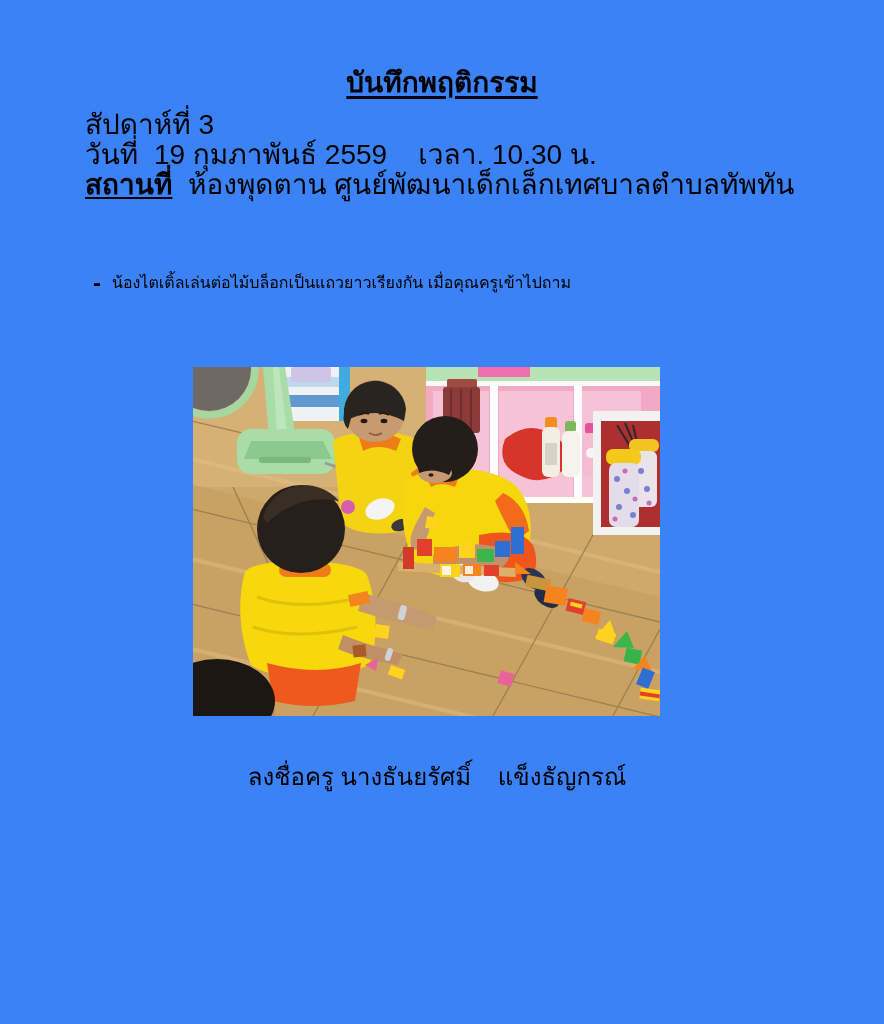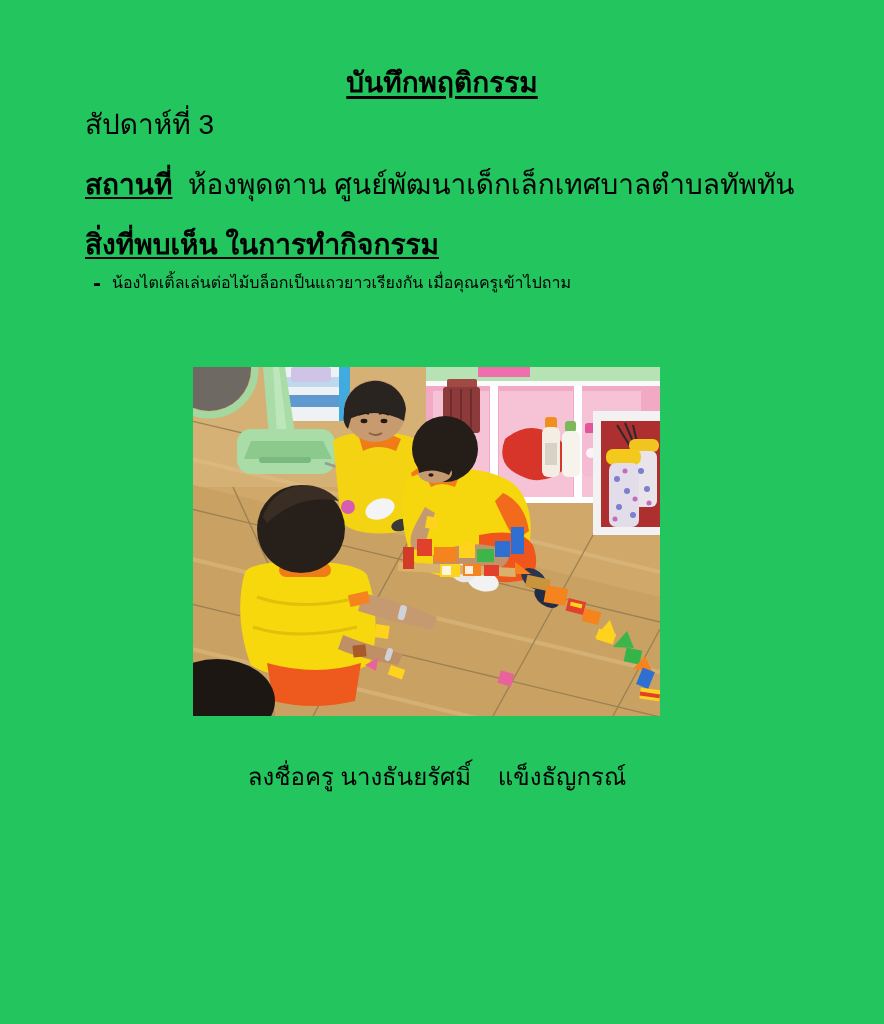--- a/index.html
+++ b/index.html
@@ -1,19 +1,19 @@
 <!DOCTYPE html>
 <html lang="th"><head>
 <meta charset="utf-8">
 <style>
   html,body{margin:0;padding:0;background:#ffffff;}
   .page{
     position:relative;
     width:884px;height:1024px;
-    background:#22c55e;
+    background:#3b82f6;
     font-family:"Liberation Sans","DejaVu Sans",sans-serif;
     color:#000;
     overflow:hidden;
   }
   .t{white-space:pre-wrap;}
   .title{
     position:absolute;top:60px;left:0;right:0;
     margin:0;text-align:center;
     font-size:28px;font-weight:bold;
     text-decoration:underline;
@@ -54,25 +54,25 @@
 </style>
 </head>
 <body>
 
 <div class="page">
 
   <h1 class="title t">บันทึกพฤติกรรม</h1>
 
   <div class="line l-week t">สัปดาห์ที่ 3</div>
 
+  <div class="line l-date t">วันที่  19 กุมภาพันธ์ 2559    เวลา. 10.30 น.</div>
 
   <div class="line l-loc"><span class="lbl t">สถานที่</span><span class="t">  ห้องพุดตาน ศูนย์พัฒนาเด็กเล็กเทศบาลตำบลทัพทัน</span></div>
 
 
-  <div class="line l-head"><span class="lbl t">สิ่งที่พบเห็น ในการทำกิจกรรม</span></div>
 
   <div class="l-dash t">-</div>
   <div class="l-obs1 t">น้องไตเติ้ลเล่นต่อไม้บล็อกเป็นแถวยาวเรียงกัน เมื่อคุณครูเข้าไปถาม</div>
 
   <div class="photo">
     <svg width="467" height="349" viewBox="0 0 467 349" xmlns="http://www.w3.org/2000/svg">
       <defs>
         <clipPath id="pc">
             <rect x="0" y="0" width="467" height="349"></rect>
           </clipPath>

